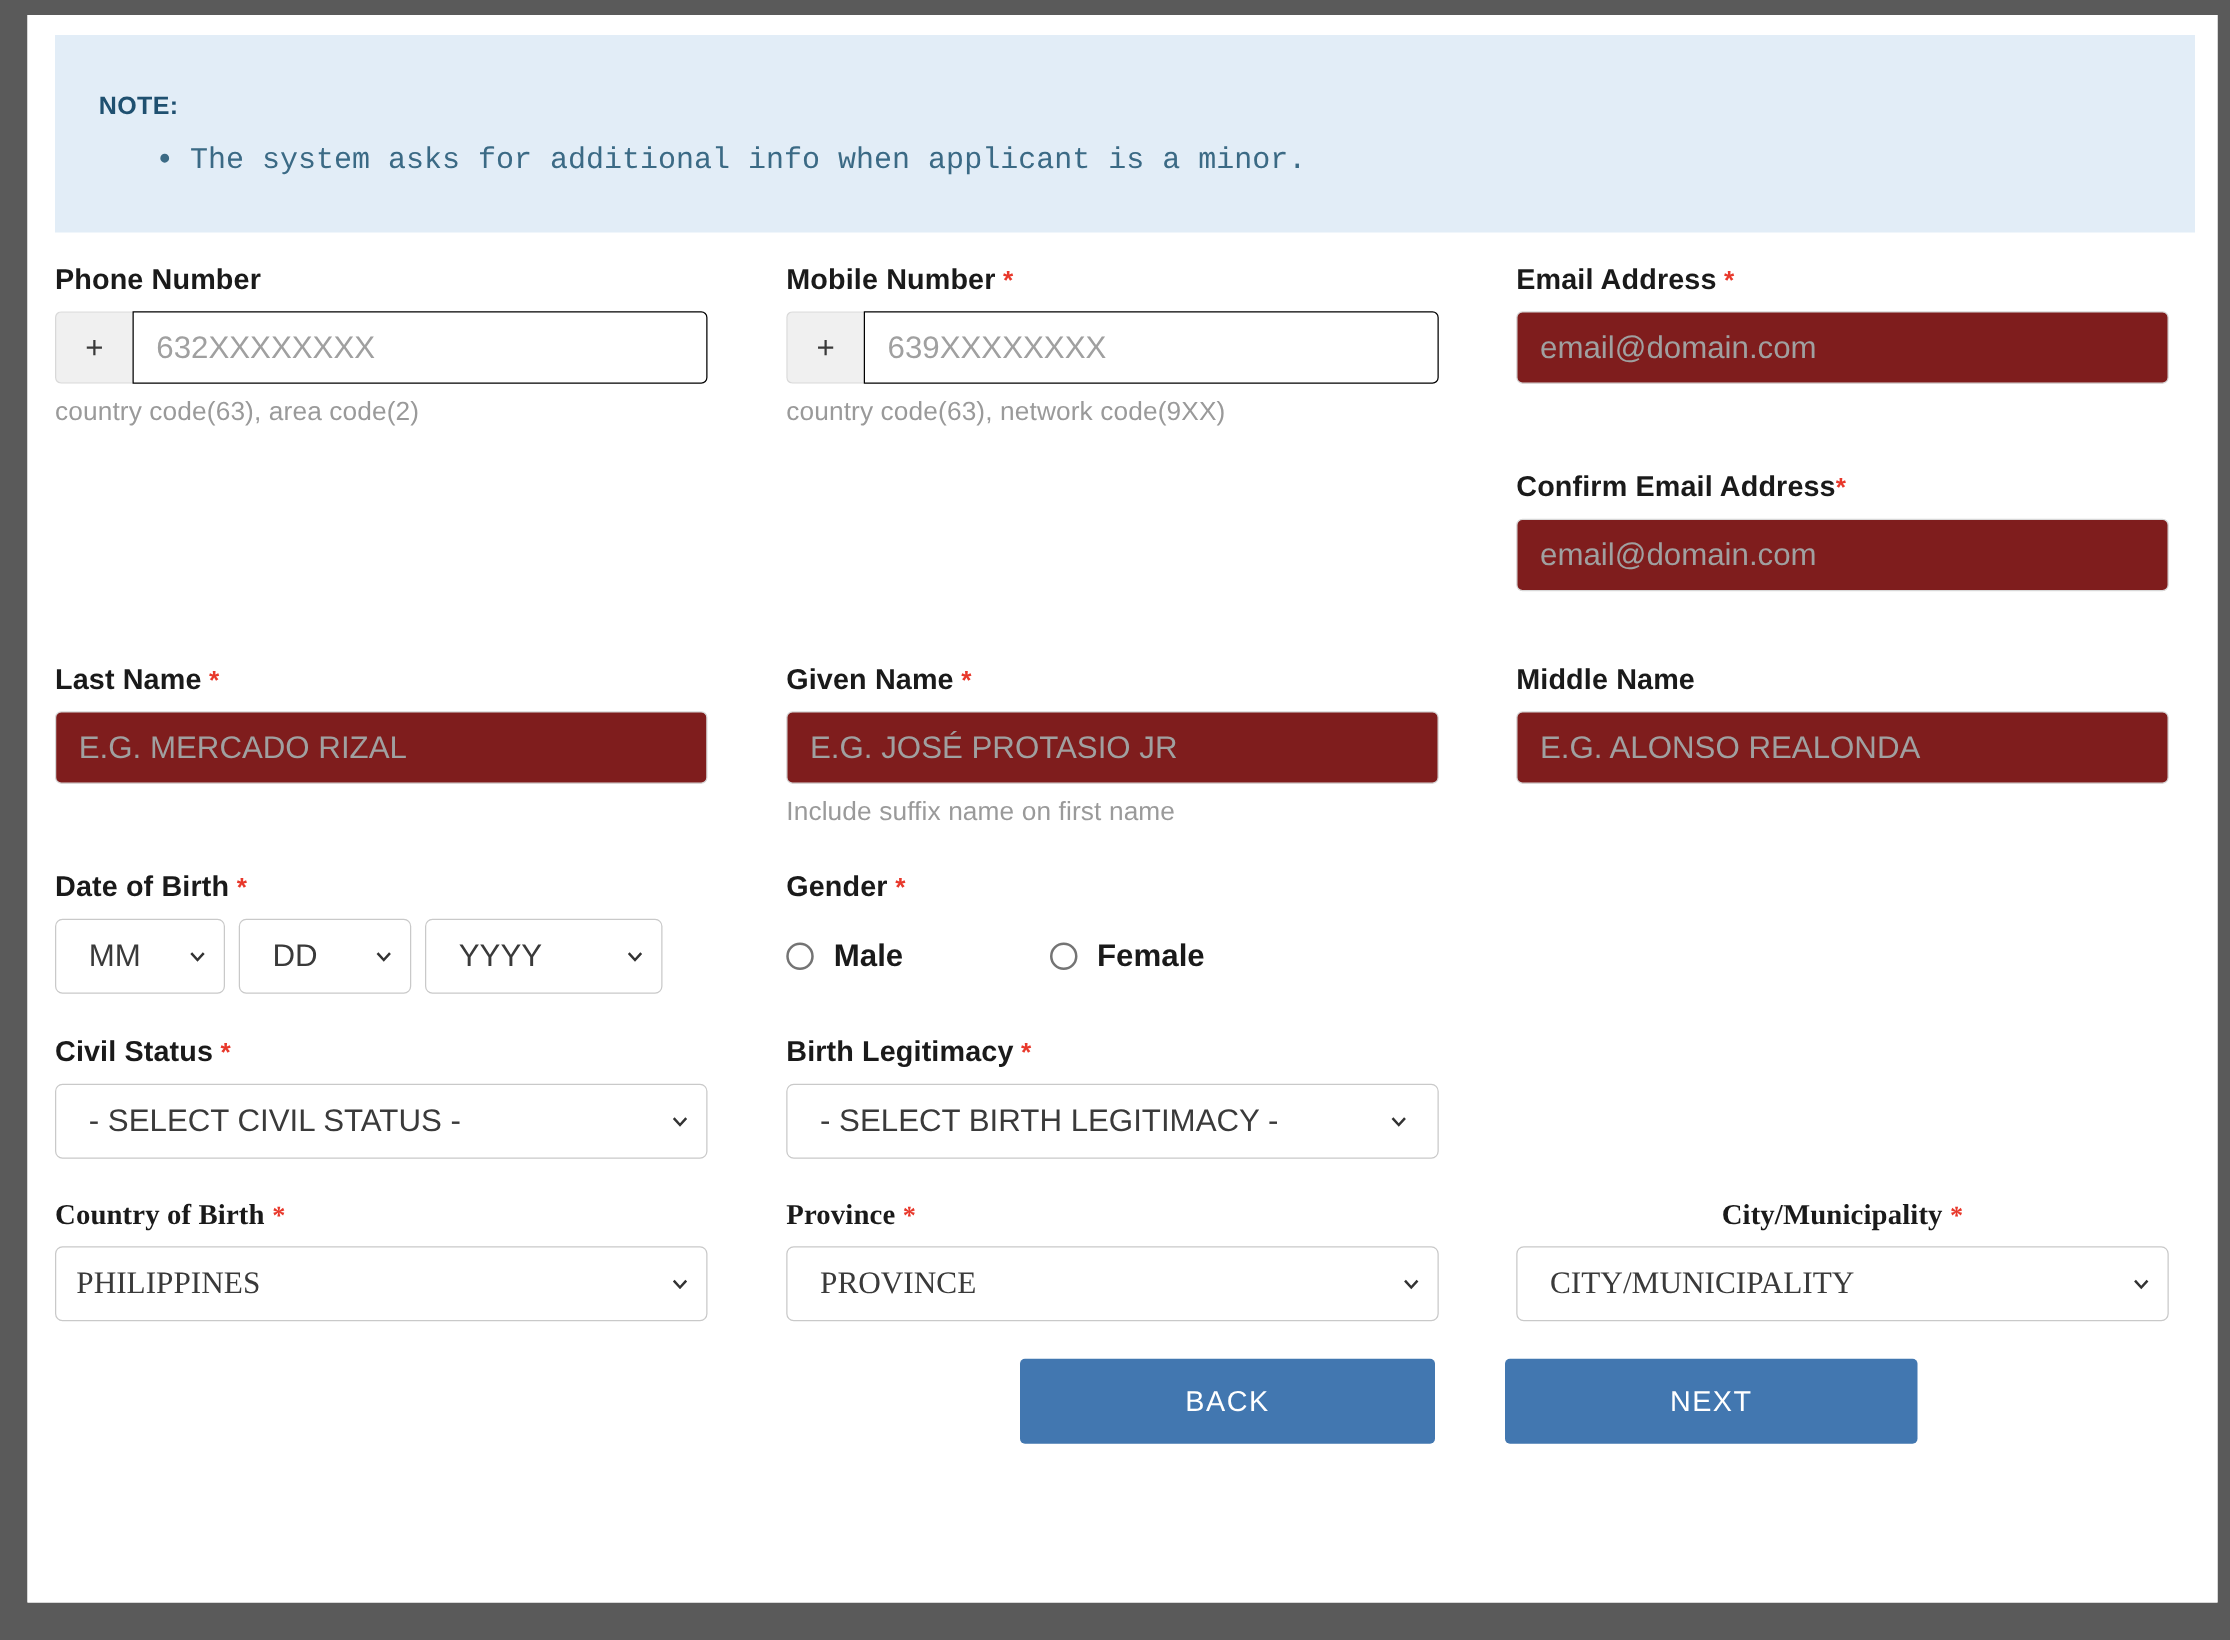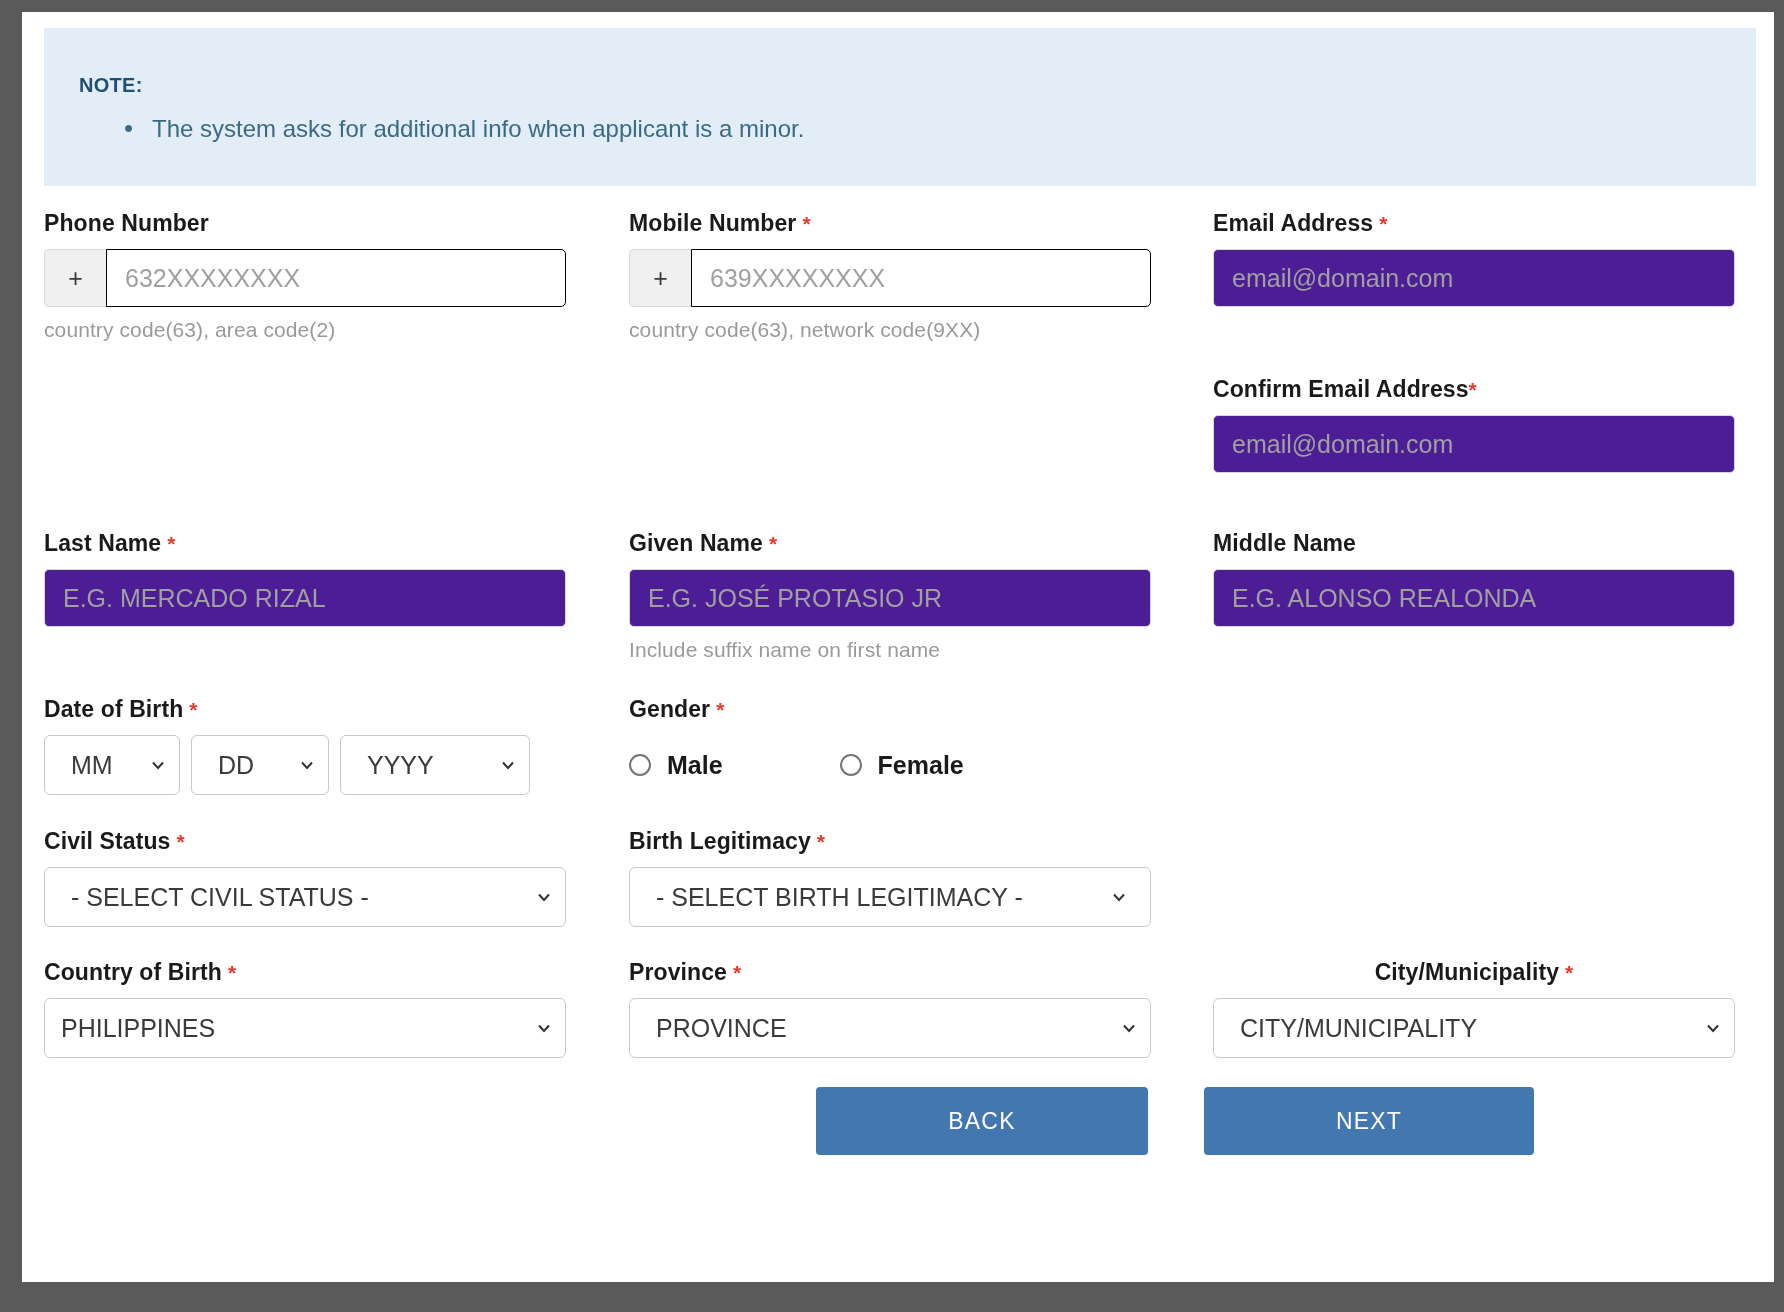--- a/index.html
+++ b/index.html
@@ -77,20 +77,21 @@
     color: #1f5070;
     font-size: 20px;
     font-weight: bold;
     letter-spacing: 0.3px;
     margin: 0 0 18px 5px;
   }
   .note-list {
     margin: 0;
     padding-left: 78px;
     list-style: none;
+    font-family: Liberation Mono, monospace;
   }
   .note-item {
     position: relative;
     color: #3b6a85;
     font-size: 24px;
     line-height: 1.2;
   }
   .note-item::before {
     content: "\2022";
     position: absolute;
@@ -136,21 +137,21 @@
     font-size: 21px;
   }
   .req-sp { margin-left: 6px; }
 
   .input-box {
     box-sizing: border-box;
     width: 100%;
     height: 58px;
     border: 1px solid #d8d8d8;
     border-radius: 5px;
-    background: #4c1d95;
+    background: #7f1d1d;
     font-size: 25px;
     color: #a0a0a0;
     padding: 0 18px;
     display: flex;
     align-items: center;
     font-family: "Liberation Sans", sans-serif;
   }
 
   .phone-group {
     display: flex;
@@ -448,21 +449,21 @@
             <span>- SELECT BIRTH LEGITIMACY -</span>
             <span class="caret" style="right:24px;">
               <svg viewBox="0 0 14 14" width="14" height="14">
                   <path d="M2 4.5 L7 10 L12 4.5" fill="none" stroke="#333" stroke-width="2"></path>
                 </svg>
             </span>
           </div>
         </div>
       </div>
 
-      <div class="row" style="height: 131px; position: absolute; left: 0px; top: 749px; width: 100%;">
+      <div class="row" style="height: 131px; position: absolute; left: 0px; top: 749px; width: 100%; font-family: Liberation Serif, serif;">
         <div class="col col-1" style="top:0;">
           <label class="field-label">
             <span>Country of Birth</span><span class="req req-sp">*</span>
           </label>
           <div class="select-box" style="padding-left:16px;">
             <span>PHILIPPINES</span>
             <span class="caret">
               <svg viewBox="0 0 14 14" width="14" height="14">
                   <path d="M2 4.5 L7 10 L12 4.5" fill="none" stroke="#333" stroke-width="2"></path>
                 </svg>

